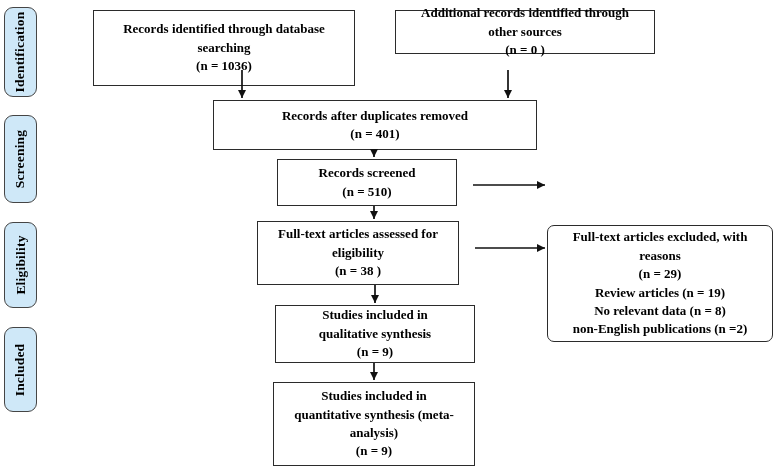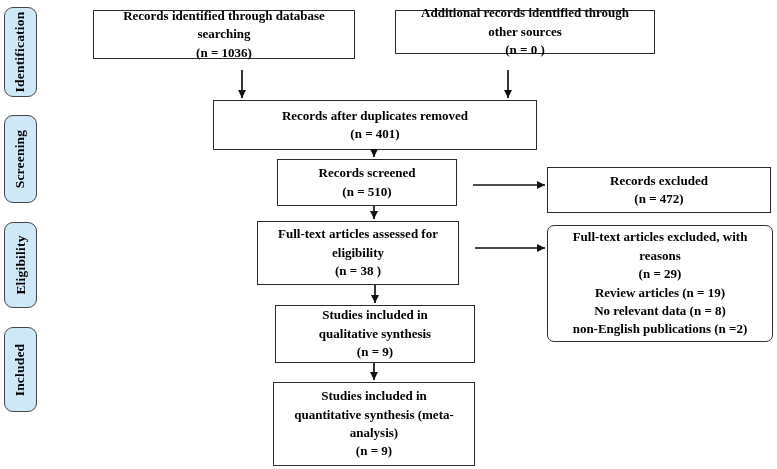--- a/index.html
+++ b/index.html
@@ -71,21 +71,21 @@
   <div class="stage" style="top:115px; height:88px;">
     <span>Screening</span>
   </div>
   <div class="stage" style="top:222px; height:86px;">
     <span>Eligibility</span>
   </div>
   <div class="stage" style="top:327px; height:85px;">
     <span>Included</span>
   </div>
 
-  <div class="box" style="left:93px;  top:10px;  width:262px; height:49px;">
+  <div class="box" style="left:93px;  top:10px;  width:262px; height:76px;">
     <span>Records identified through database
 searching
 (n = 1036)</span>
   </div>
 
   <div class="box" style="left:395px; top:10px;  width:260px; height:44px;">
     <span>Additional records identified through
 other sources
 (n = 0 )</span>
   </div>
@@ -93,24 +93,20 @@
   <div class="box" style="left:213px; top:100px; width:324px; height:50px;">
     <span>Records after duplicates removed
 (n = 401)</span>
   </div>
 
   <div class="box" style="left:277px; top:159px; width:180px; height:47px;">
     <span>Records screened
 (n = 510)</span>
   </div>
 
-  <div class="box" style="left:547px; top:167px; width:224px; height:46px;">
-    <span>Records excluded
-(n = 472)</span>
-  </div>
 
   <div class="box" style="left:257px; top:221px; width:202px; height:64px;">
     <span>Full-text articles assessed for
 eligibility
 (n = 38 )</span>
   </div>
 
   <div class="box" style="left:547px; top:225px; width:226px; height:117px;border-radius:7px;">
     <span>Full-text articles excluded, with
 reasons

